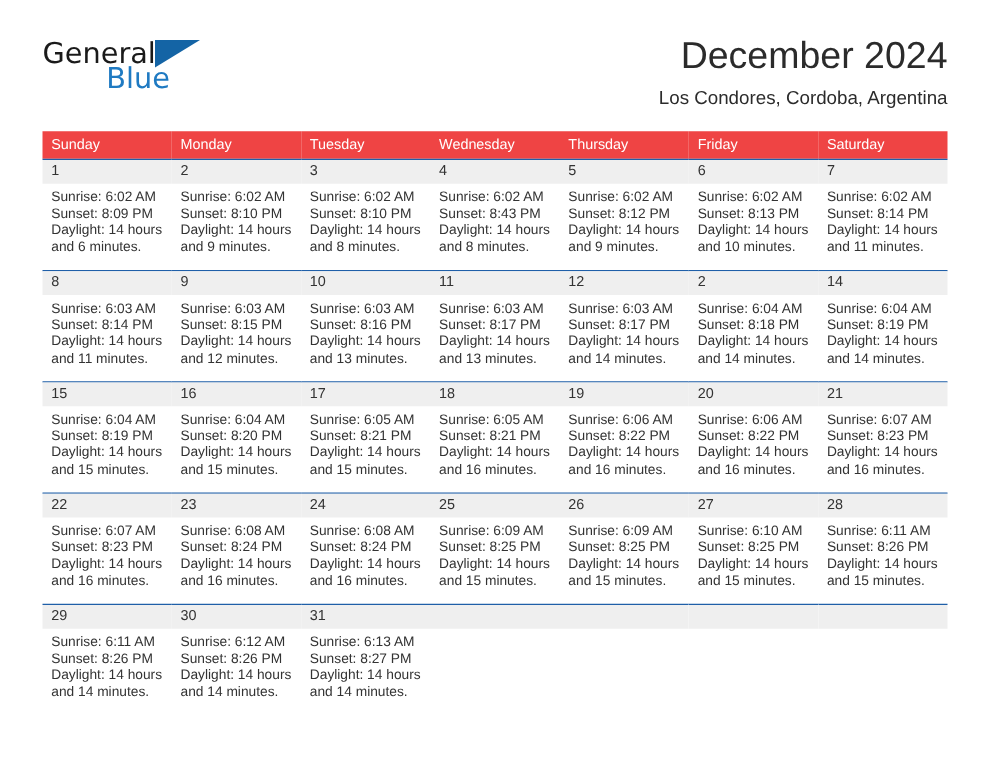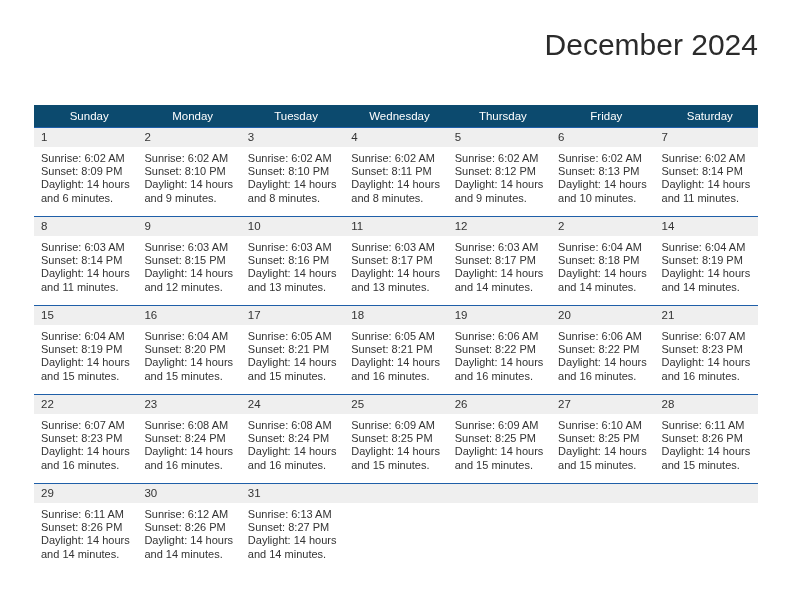--- a/index.html
+++ b/index.html
@@ -92,25 +92,25 @@
   
   .cal {
     position: absolute;
     left: 34px;
     top: 105px;
     width: 724px;
     border-collapse: collapse;
     table-layout: fixed;
   }
   .cal th {
-    background: #0c4a6e;
+    background: #ef4444;
     color: #ffffff;
     font-size: 11.5px;
     font-weight: normal;
-    text-align: center;
+    text-align: left;
     padding: 5px 0 5px 7px;
     height: 12px;
     border: none;
   }
   .cal td {
     vertical-align: top;
     padding: 0;
     border: none;
     width: 103.4px;
   }
@@ -144,23 +144,29 @@
     white-space: nowrap;
   }
 </style>
 </head>
 <body>
 
 <div class="page">
 
   <div class="top">
 
+    <div class="logo">
+      <span class="logo-general">General</span>
+      <span class="logo-tri"></span>
+      <span class="logo-blue">Blue</span>
+    </div>
 
     <div class="title-block">
       <div class="cal-title">December 2024</div>
+      <div class="cal-sub">Los Condores, Cordoba, Argentina</div>
     </div>
 
   </div>
 
   <table class="cal">
     <thead>
       <tr>
         <th>Sunday</th>
         <th>Monday</th>
         <th>Tuesday</th>
@@ -203,21 +209,21 @@
                 <div>Daylight: 14 hours</div>
                 <div>and 8 minutes.</div>
               </div>
             </div>
           </td>
           <td>
             <div class="daycell">
               <div class="daynum">4</div>
               <div class="dayinfo">
                 <div>Sunrise: 6:02 AM</div>
-                <div>Sunset: 8:11 PM</div>
+                <div>Sunset: 8:43 PM</div>
                 <div>Daylight: 14 hours</div>
                 <div>and 8 minutes.</div>
               </div>
             </div>
           </td>
           <td>
             <div class="daycell">
               <div class="daynum">5</div>
               <div class="dayinfo">
                 <div>Sunrise: 6:02 AM</div>

